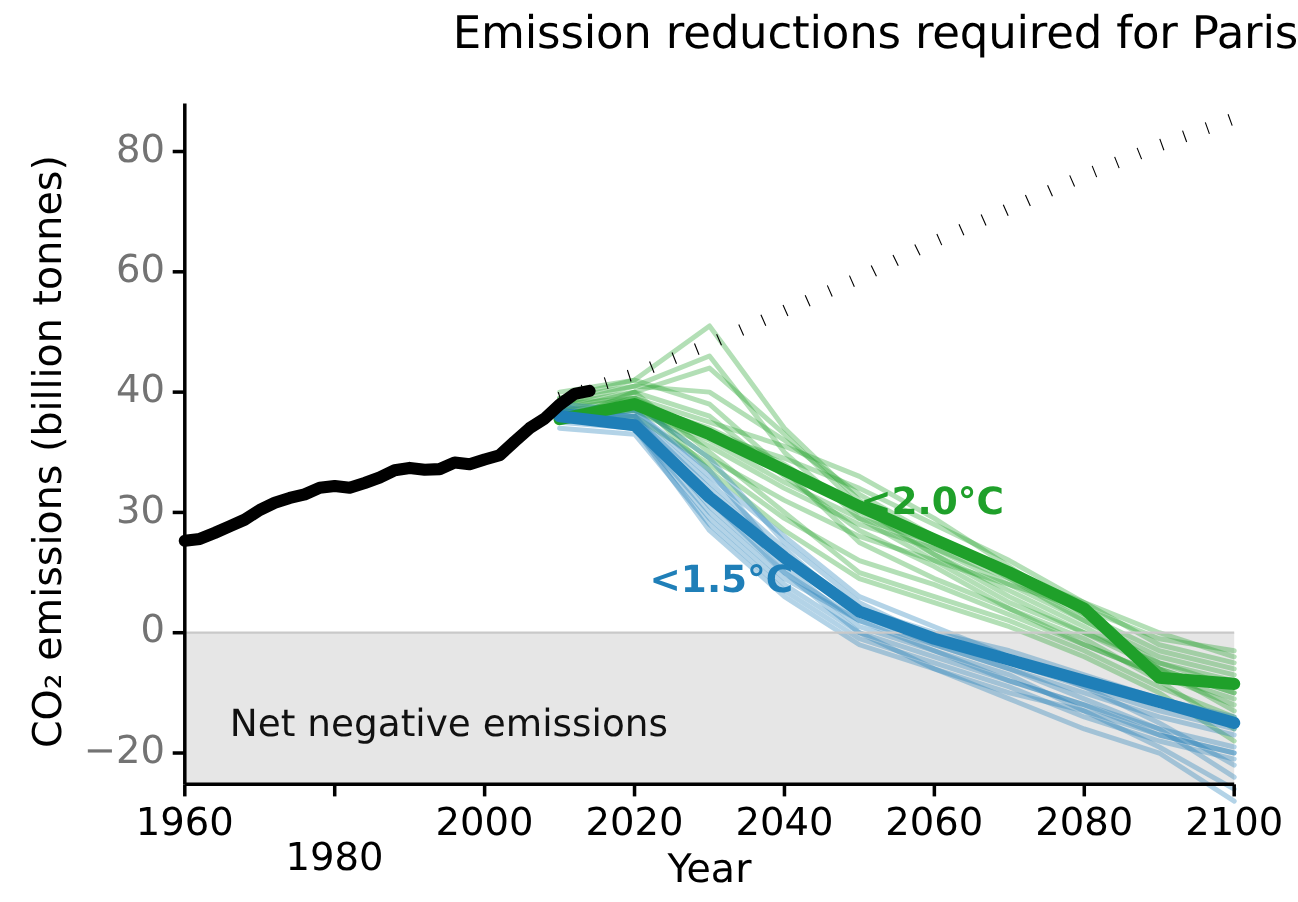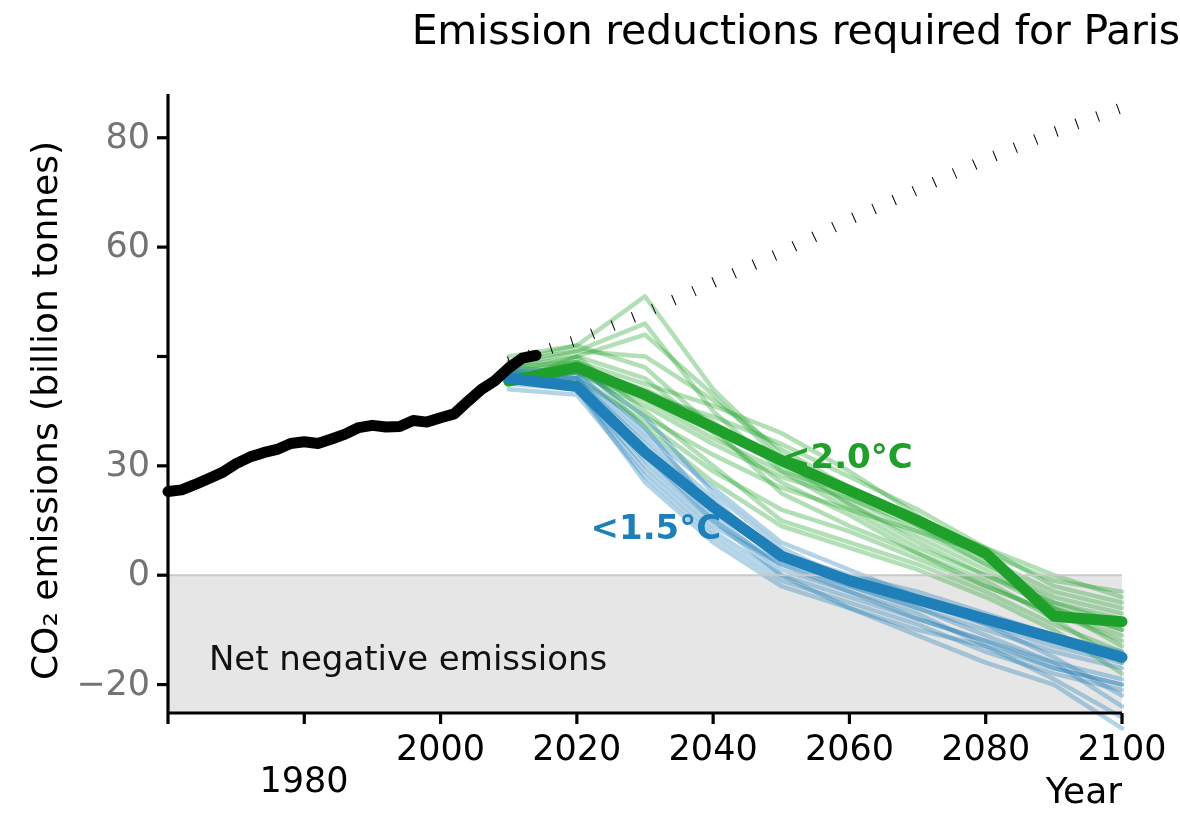--- a/index.html
+++ b/index.html
@@ -41,21 +41,21 @@
     color: #000000;
     transform: rotate(-90deg);
     transform-origin: center center;
     white-space: nowrap;
   }
   #xlabel {
     position: absolute;
     left: 168px;
     top: 770px;
     width: 954px;
-    text-align: right;
+    text-align: center;
     font-size: 36px;
     color: #000000;
   }
   .ytick-label {
     position: absolute;
     right: 0;
     width: 120px;
     text-align: right;
     font-size: 35px;
     color: #737373;
@@ -166,24 +166,26 @@
       </g>
   </svg>
 
   <div id="ylabel">CO₂ emissions (billion tonnes)</div>
   <div id="xlabel">Year</div>
 
   <div class="tickgroup" id="ytick-labels">
       <div class="ytick-label" style="left: 30px; width: 120px; top: 665.565px;">−20</div>
       <div class="ytick-label" style="left: 30px; width: 120px; top: 556.201px;">0</div>
       <div class="ytick-label" style="left: 30px; width: 120px; top: 446.837px;">30</div>
+      <div class="ytick-label" style="left: 30px; width: 120px; top: 337.473px;">40</div>
       <div class="ytick-label" style="left: 30px; width: 120px; top: 228.11px;">60</div>
       <div class="ytick-label" style="left: 30px; width: 120px; top: 118.746px;">80</div>
     </div>
   <div class="tickgroup" id="xtick-labels">
+      <div class="xtick-label" style="left: 88px; top: 731px;">1960</div>
       <div class="xtick-label" style="left: 224px; top: 731px; margin-top: 32px;">1980</div>
       <div class="xtick-label" style="left: 360.571px; top: 731px;">2000</div>
       <div class="xtick-label" style="left: 496.857px; top: 731px;">2020</div>
       <div class="xtick-label" style="left: 633.143px; top: 731px; text-align: center;">2040</div>
       <div class="xtick-label" style="left: 769.429px; top: 731px;">2060</div>
       <div class="xtick-label" style="left: 905.714px; top: 731px;">2080</div>
       <div class="xtick-label" style="left: 1042px; top: 731px;">2100</div>
     </div>
 
   <div class="annot" id="annot-15" style="color: rgb(31, 127, 184); left: 590.486px; top: 506.722px;">&lt;1.5°C</div>

